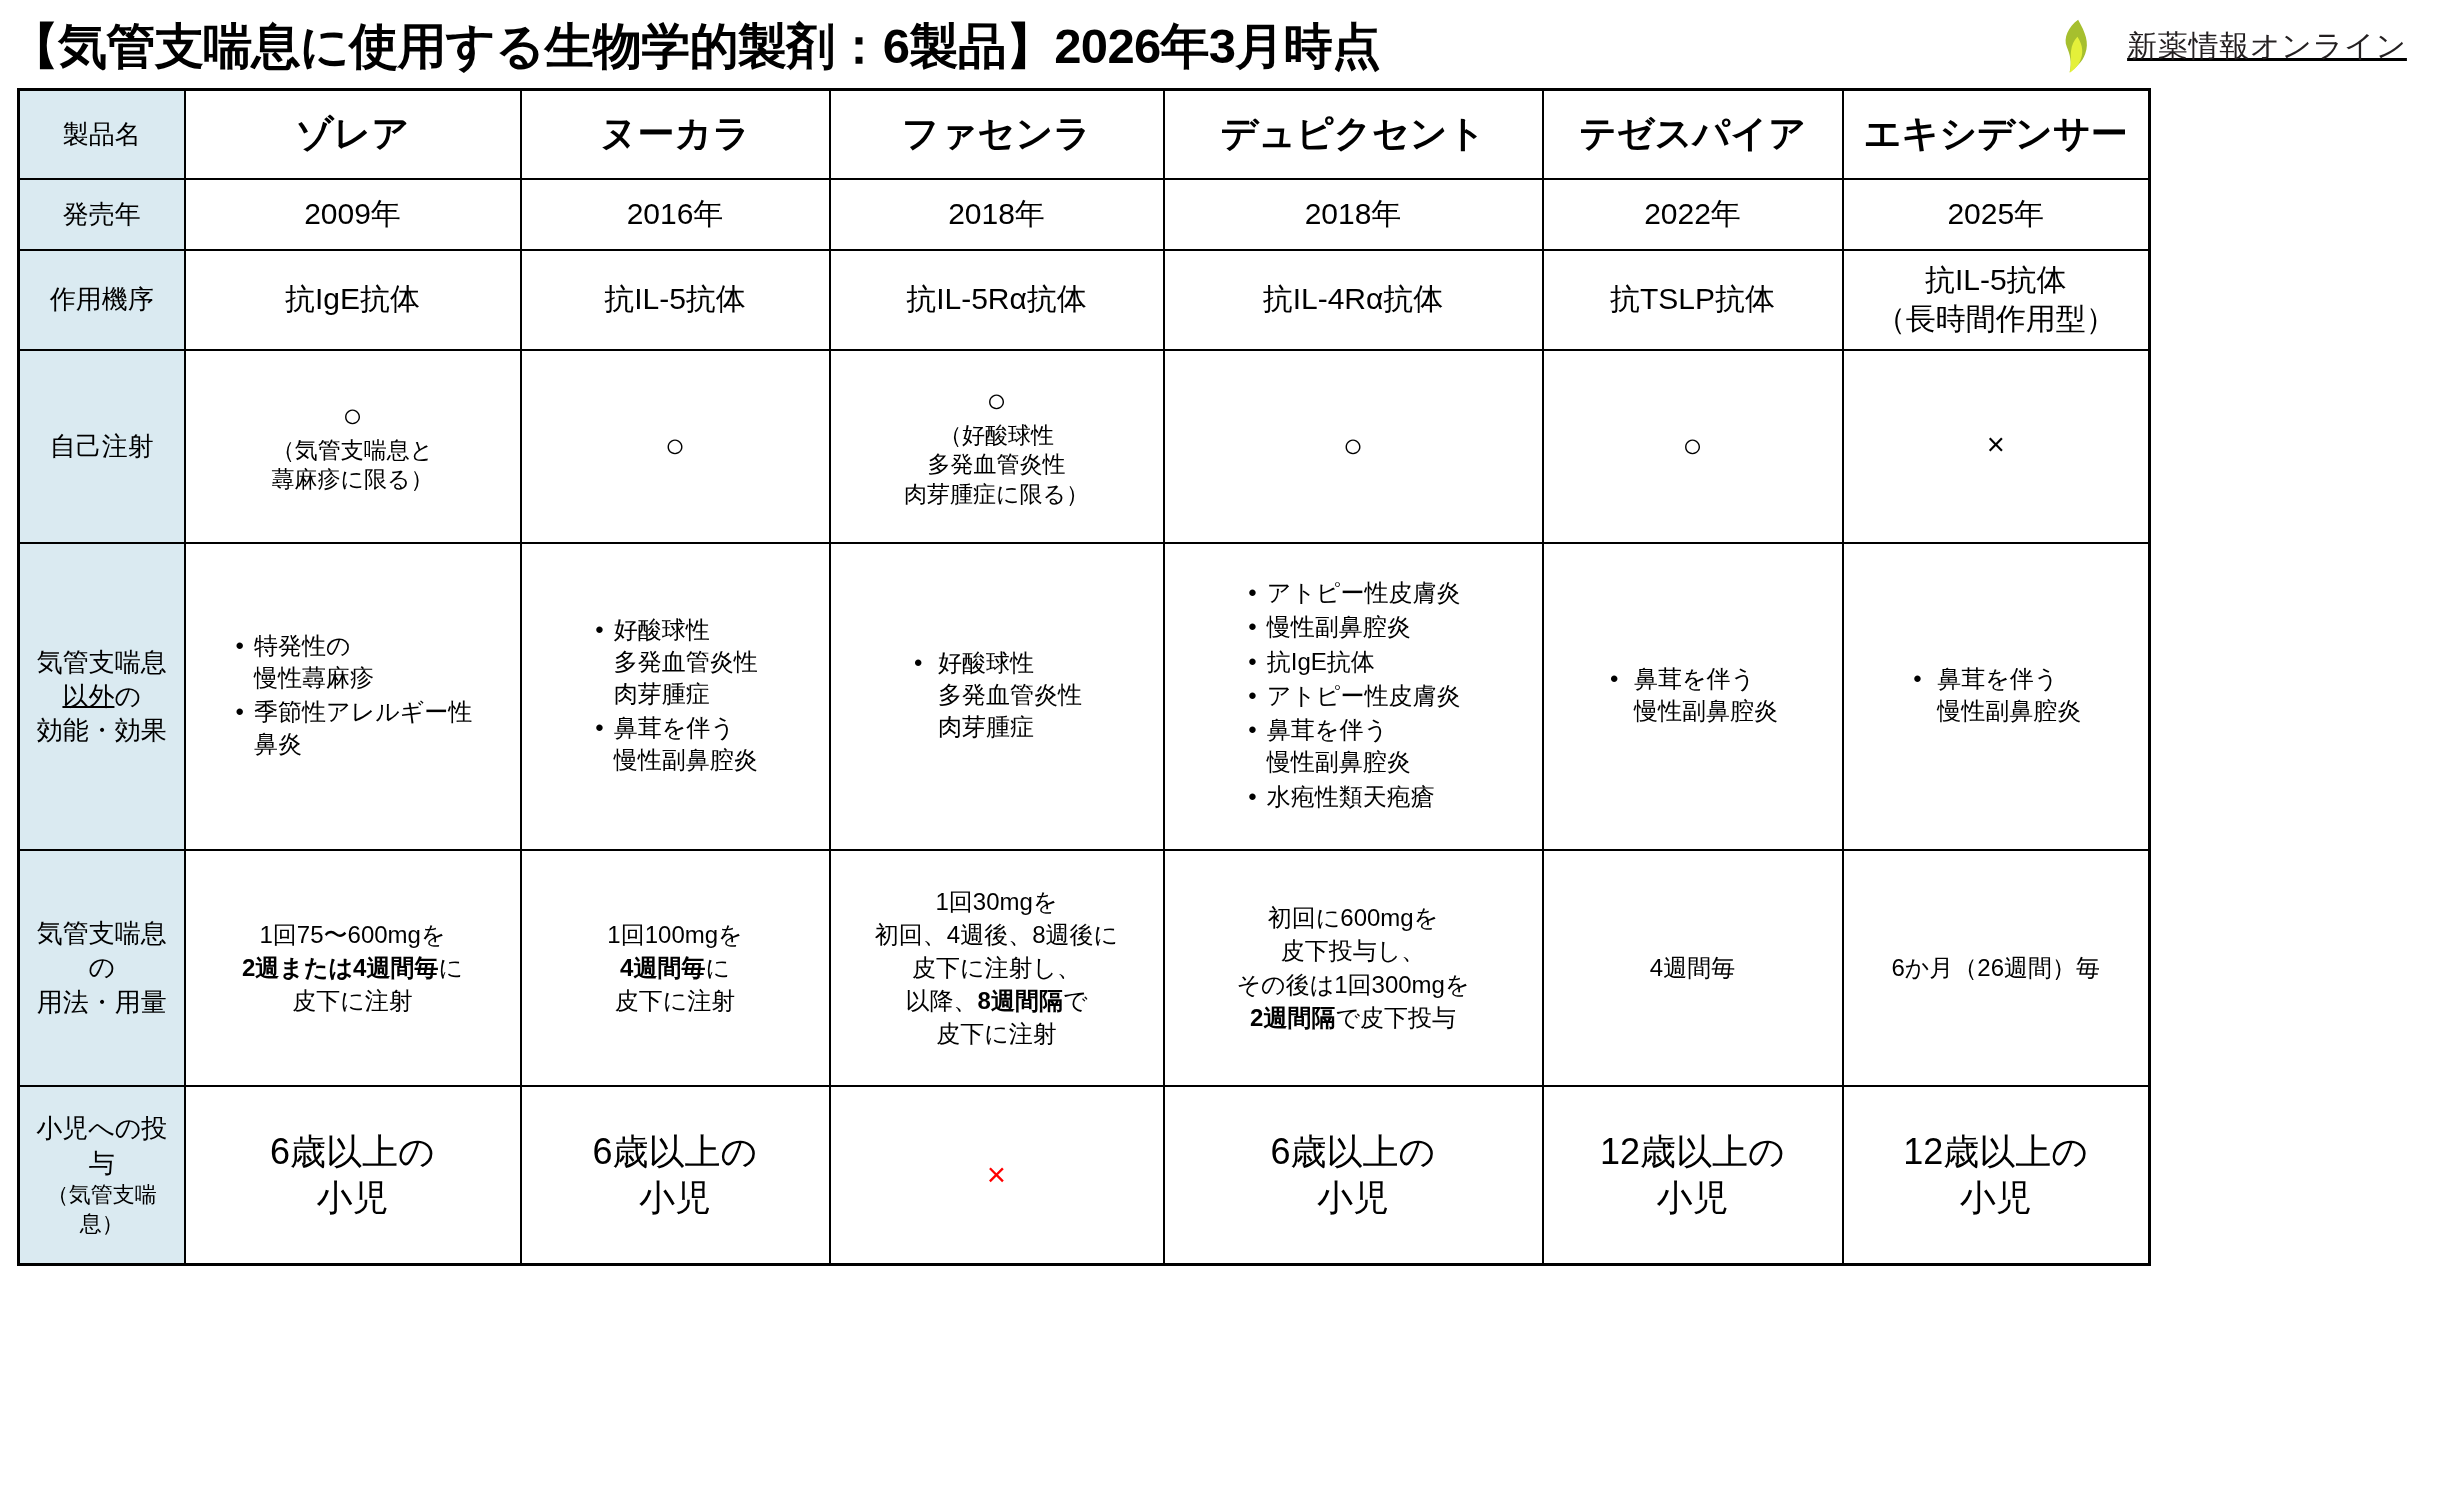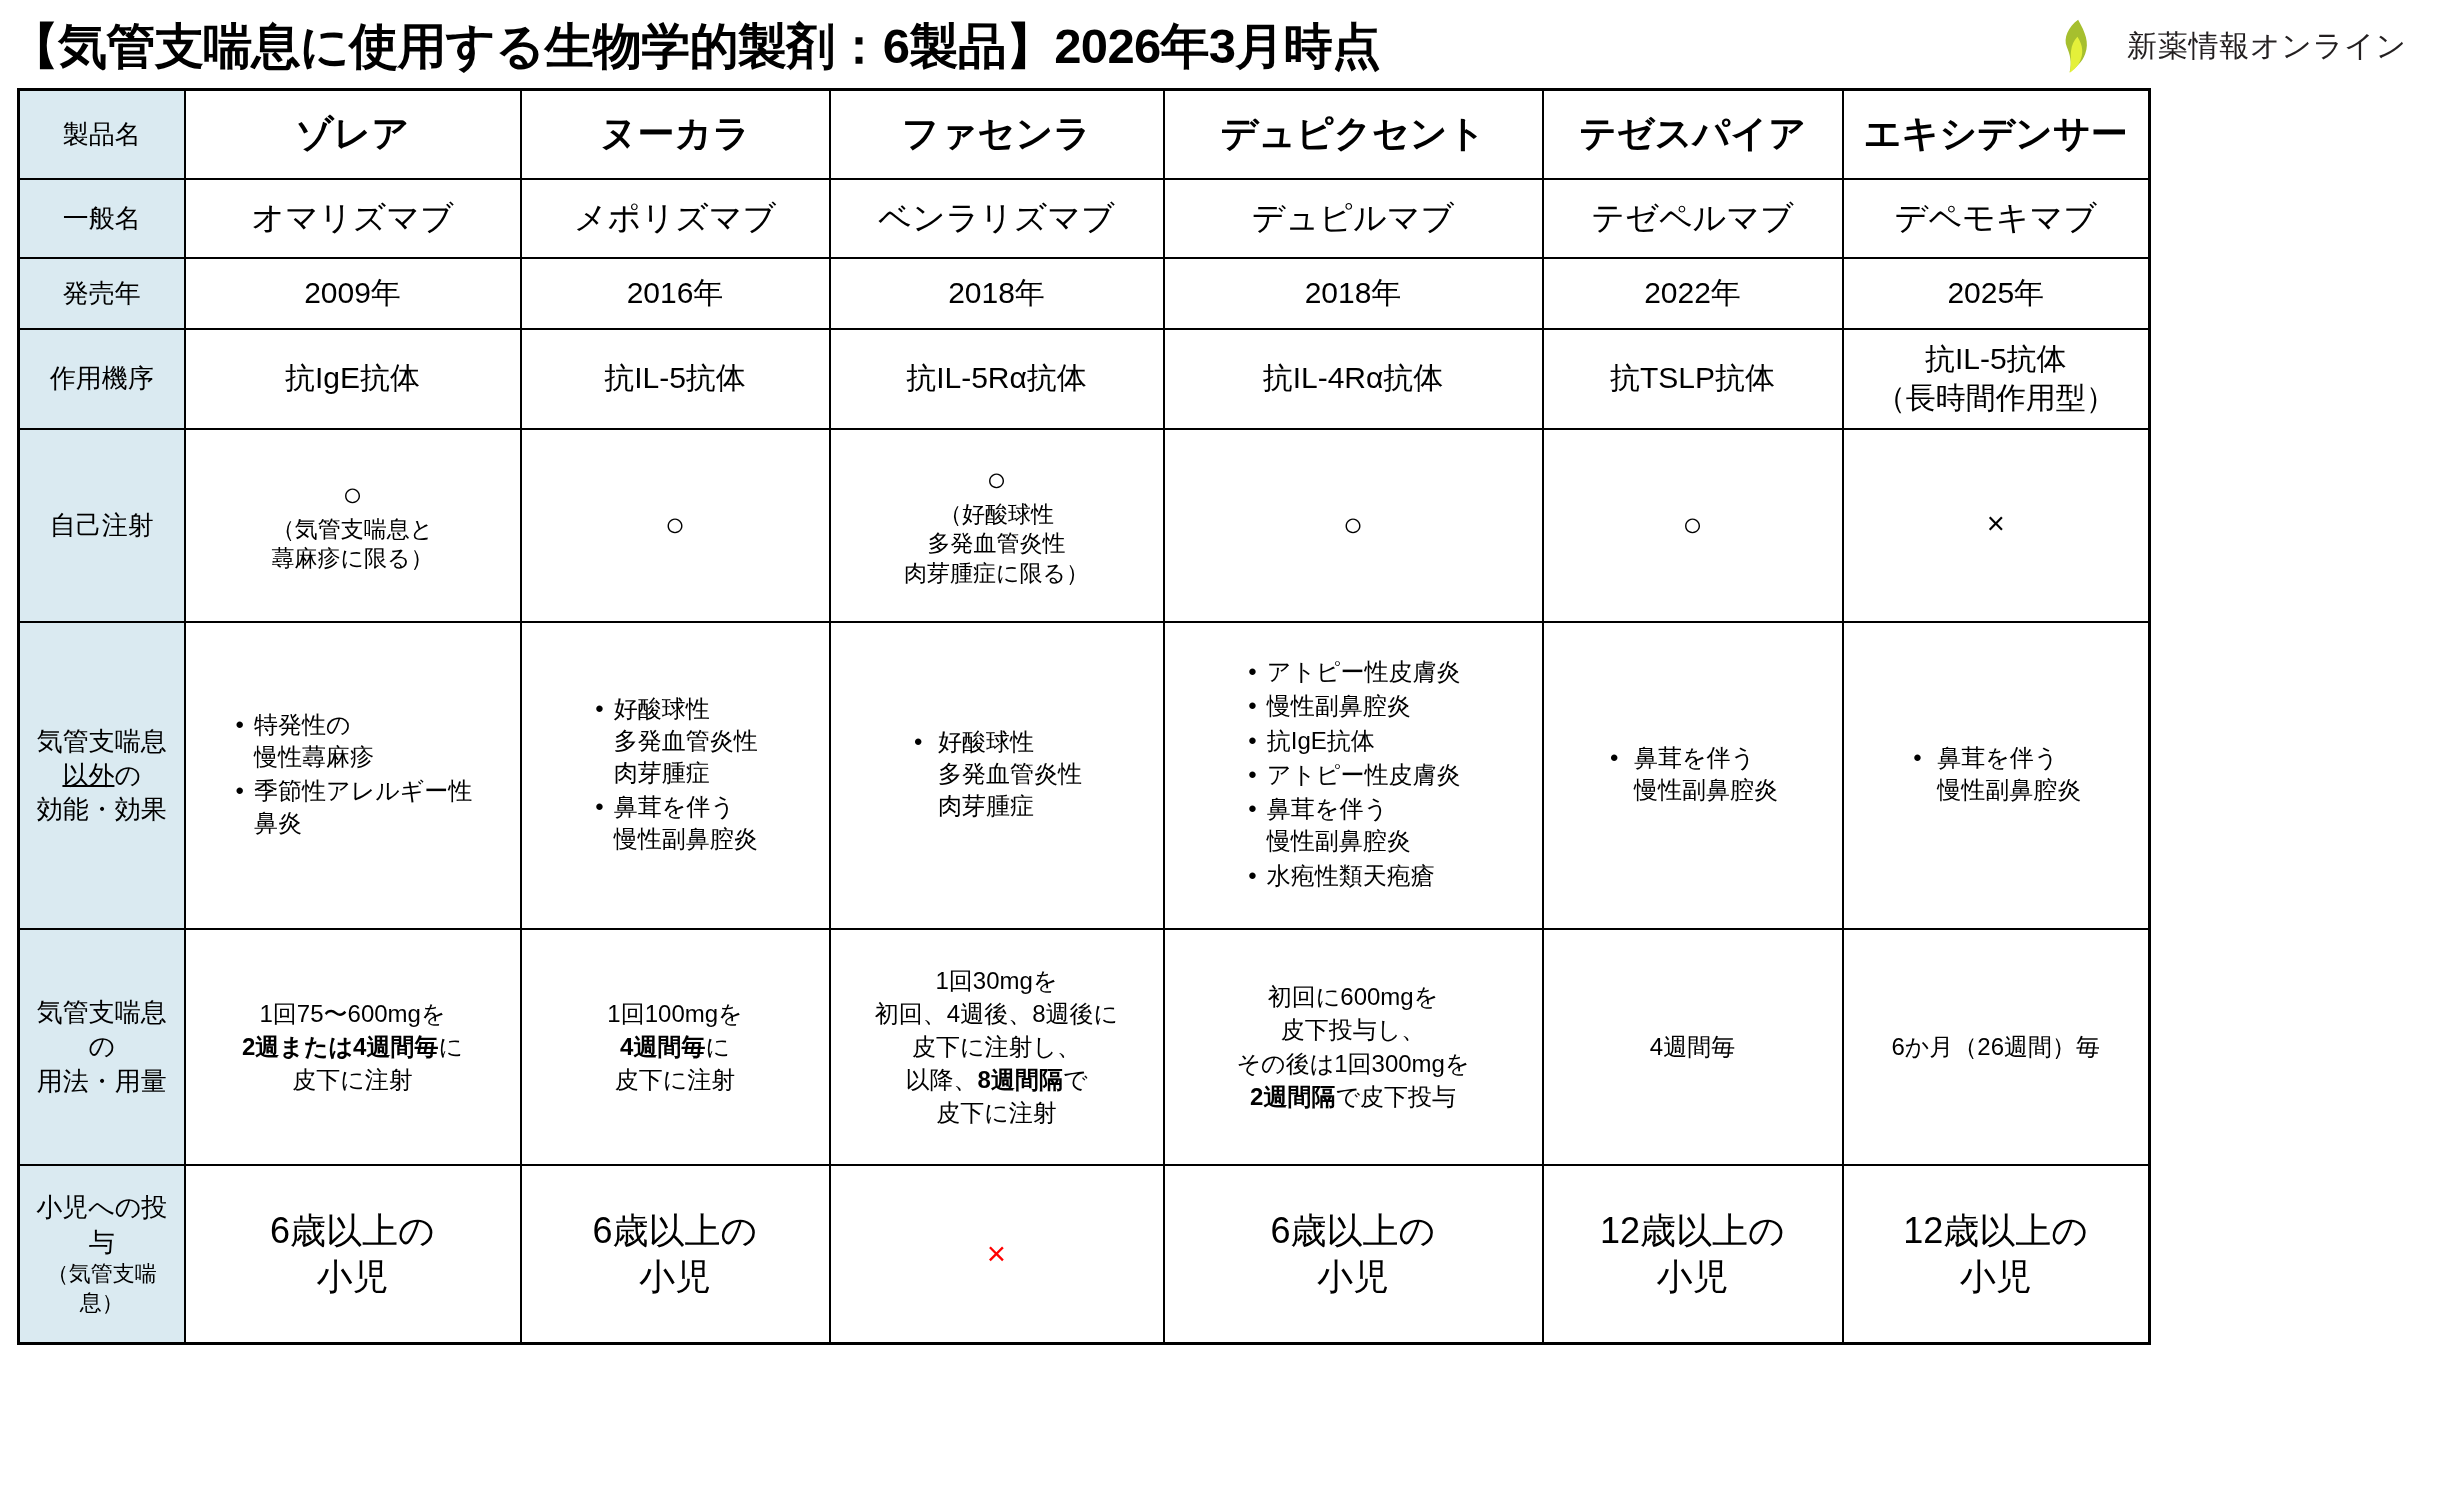--- a/index.html
+++ b/index.html
@@ -32,20 +32,21 @@
     letter-spacing: -0.7px;
     white-space: nowrap;
     line-height: 1;
   }
   .brand {
     display: flex;
     align-items: center;
     gap: 29px;
     flex: 0 0 auto;
     padding-right: 7.1px;
+    text-decoration: underline;
   }
   .brand-mark { width: 44px; height: 56px; display:block; }
   .brand-text {
     font-size: 30px;
     letter-spacing: 0.7px;
     color: #231f20;
     white-space: nowrap;
   }
 
   
@@ -171,41 +172,20 @@
               <div class="v-product">デュピクセント</div>
             </td>
         <td>
               <div class="v-product">テゼスパイア</div>
             </td>
         <td>
               <div class="v-product">エキシデンサー</div>
             </td>
       </tr>
 
-      <tr class="r-generic">
-        <td class="rowhead">一般名</td>
-        <td>
-              <div class="v-generic">オマリズマブ</div>
-            </td>
-        <td>
-              <div class="v-generic">メポリズマブ</div>
-            </td>
-        <td>
-              <div class="v-generic">ベンラリズマブ</div>
-            </td>
-        <td>
-              <div class="v-generic">デュピルマブ</div>
-            </td>
-        <td>
-              <div class="v-generic">テゼペルマブ</div>
-            </td>
-        <td>
-              <div class="v-generic">デペモキマブ</div>
-            </td>
-      </tr>
 
       <tr class="r-year">
         <td class="rowhead">発売年</td>
         <td>
               <div class="v-year">2009年</div>
             </td>
         <td>
               <div class="v-year">2016年</div>
             </td>
         <td>

